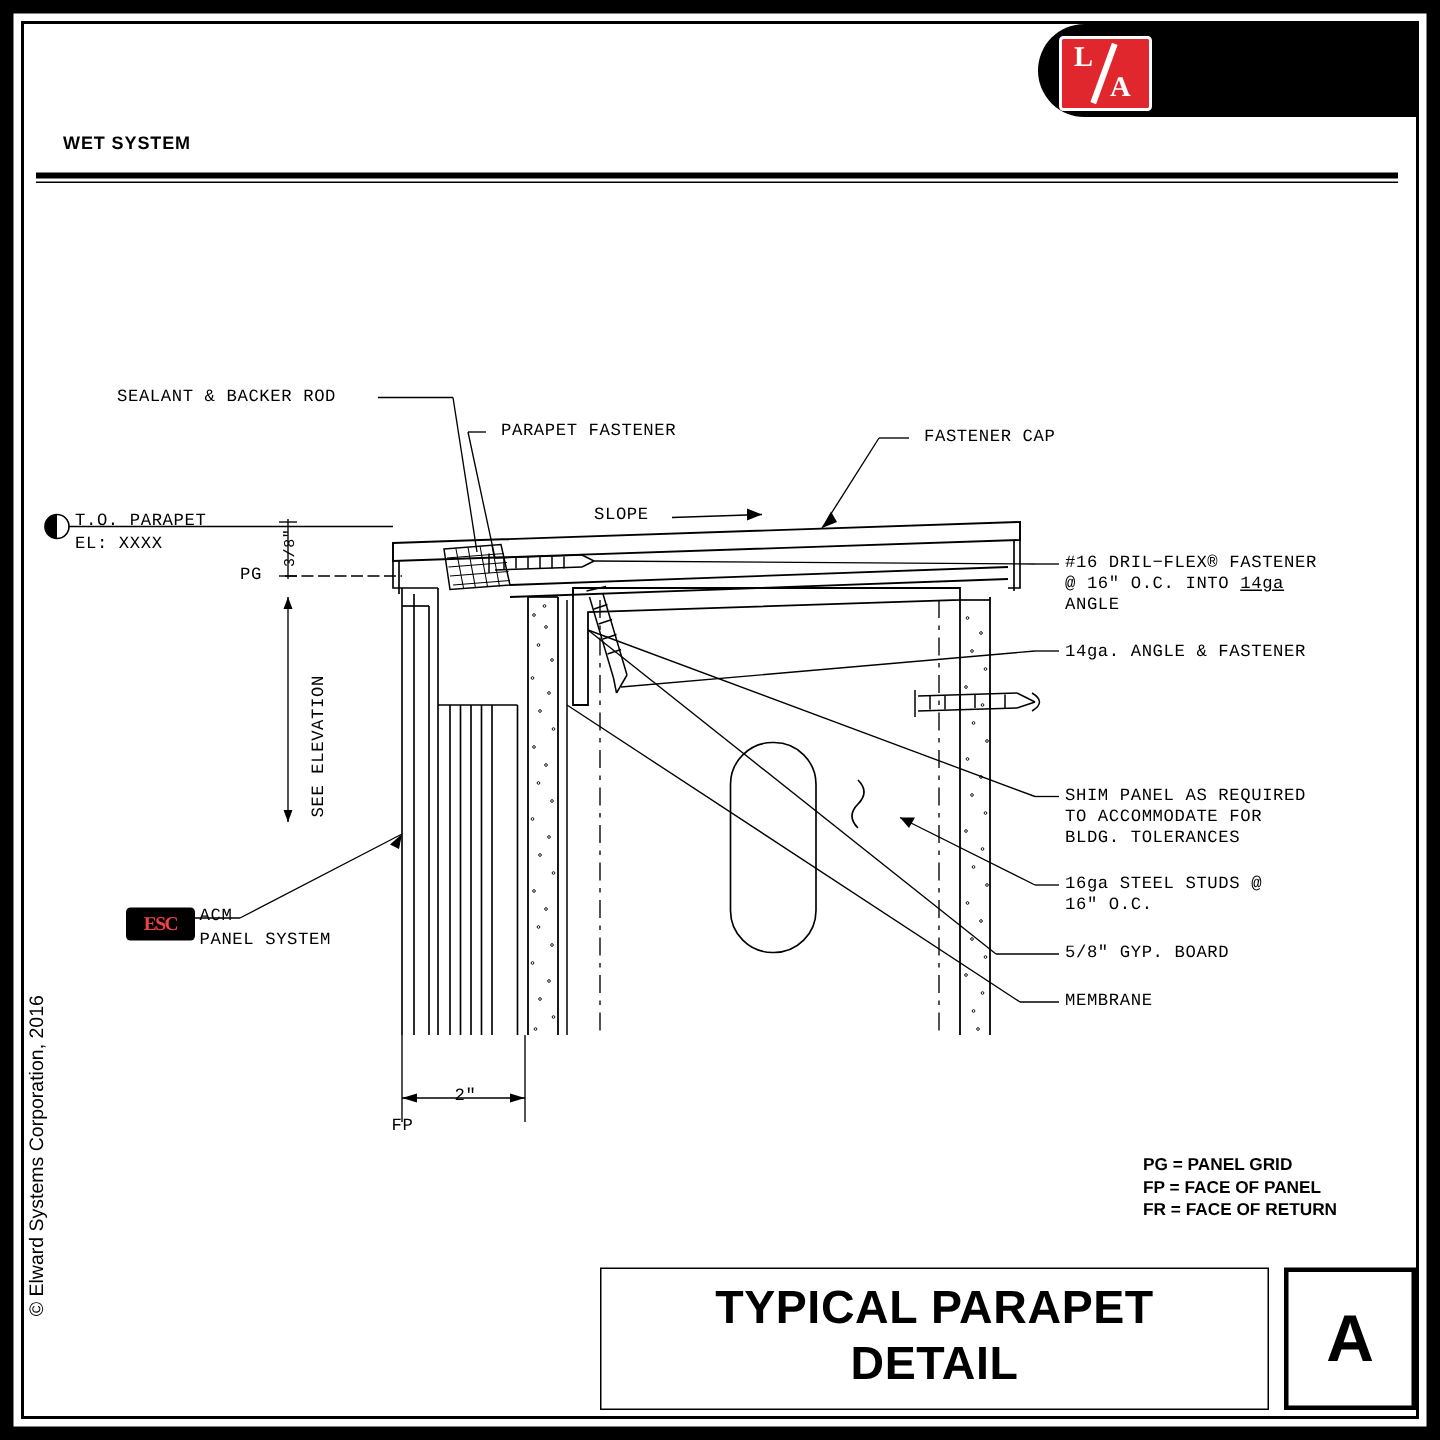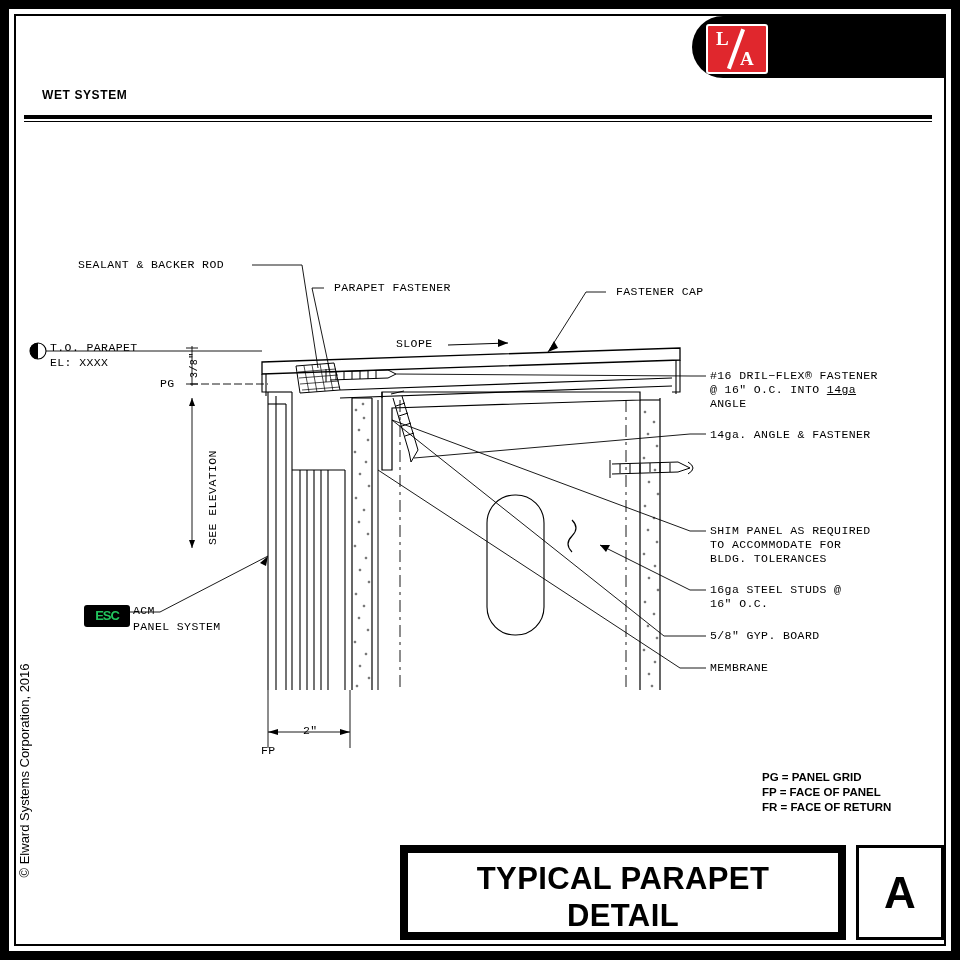--- a/index.html
+++ b/index.html
@@ -160,21 +160,21 @@
     color: #000000;
   }
 
   
   .titleblock {
     position: absolute;
     left: 400px;
     top: 845px;
     width: 446px;
     height: 95px;
-    border: 8px solid #000000;
+    border: 1px solid #000000;
     box-sizing: border-box;
     background: #ffffff;
   }
   .titleblock .t1 {
     position: absolute;
     width: 100%;
     top: 8px;
     text-align: center;
     font-size: 31px;
     font-weight: bold;
@@ -216,24 +216,24 @@
     width: 46px;
     height: 22px;
     background: #000000;
     border-radius: 3px;
   }
   .esc-mark .txt {
     position: absolute;
     width: 100%;
     top: 3px;
     text-align: center;
-    color: #22c55e;
+    color: #ef4444;
     font-size: 13px;
     font-weight: bold;
-    font-family: Liberation Sans, sans-serif;
+    font-family: Liberation Serif, serif;
     letter-spacing: -1px;
   }
 </style>
 </head>
 <body>
 
 <div id="sheet">
 
   <div class="frame-outer"></div>
   <div class="frame-inner"></div>

